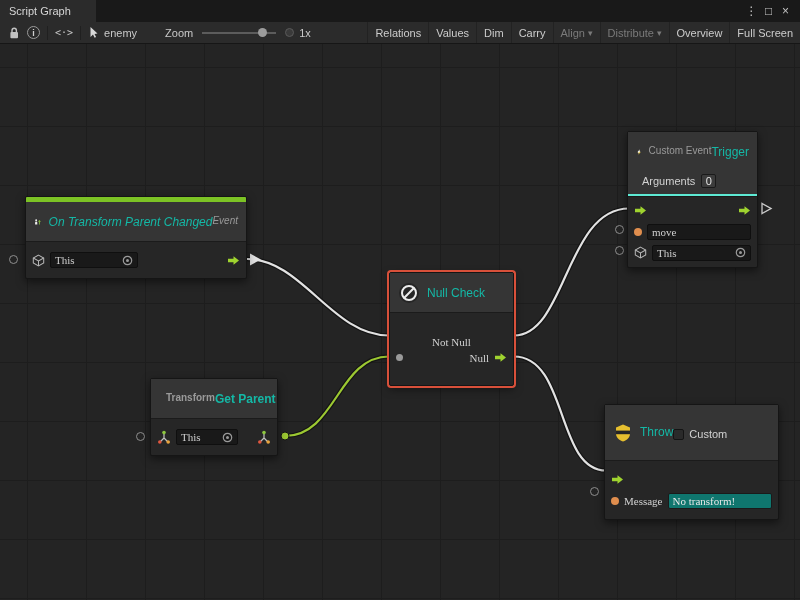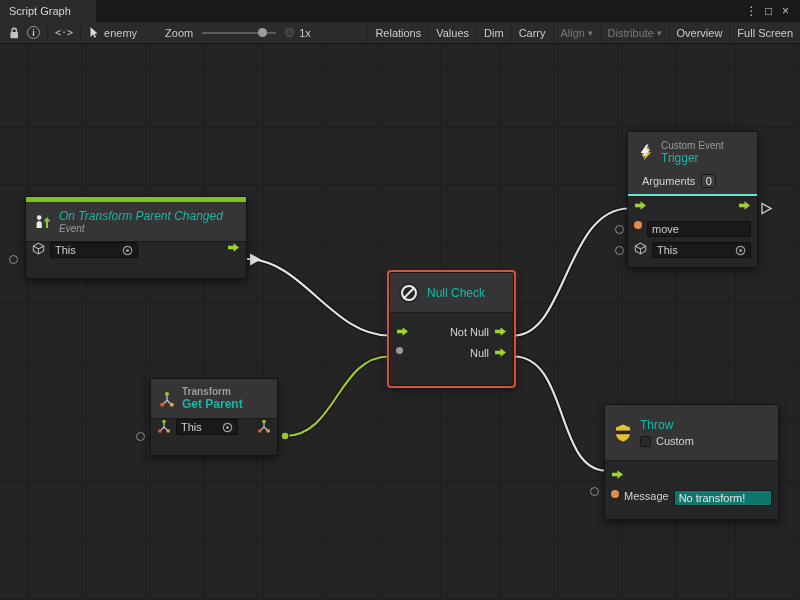--- a/index.html
+++ b/index.html
@@ -44,24 +44,24 @@
             background-size:59px 59px; background-position:27px 23px; overflow:hidden; }
   .wires { position:absolute; left:0; top:0; }
 
   
   .node { position:absolute; background:#262626; border:1px solid #151515;
           border-radius:2px; box-shadow:0 3px 9px rgba(0,0,0,.5); }
   .node.selected { box-shadow:0 0 0 2px #d8503a, 0 3px 9px rgba(0,0,0,.5); }
   .event-strip { height:5px; background:#7cc325; border-radius:1px 1px 0 0; }
   .node-header { background:#353535; border-bottom:1px solid #1b1b1b; display:flex;
                  align-items:center; gap:7px; padding:0 8px; }
-  .hcol { display:flex; flex-direction:column; justify-content:center; }
+  .hcol { display:flex; flex-direction:row; justify-content:center; }
   .title { font-size:12px; color:#14b8a6; white-space:nowrap; }
   .cat { font-size:10px; color:#9a9a9a; white-space:nowrap; }
-  .row { display:flex; align-items:flex-start; gap:5px; padding:0 6px; }
+  .row { display:flex; align-items:center; gap:5px; padding:0 6px;font-family:Liberation Serif, serif; }
   .flex-sp { flex:1; }
   .plabel { font-size:11px; color:#d2d2d2; white-space:nowrap; }
   .field { background:#191919; border:1px solid #0f0f0f; border-radius:2px; height:16px;
            display:flex; align-items:center; gap:4px; padding:0 4px; font-size:11px;
            color:#cfcfcf; }
   .field .val { flex:1; white-space:nowrap; overflow:hidden; }
   .field.lite { background:#0f766e; border-color:#1a1a1a; color:#e8e8e8; }
   .gdot { width:7px; height:7px; border-radius:50%; background:#9a9a9a; }
   .odot { width:8px; height:8px; border-radius:50%; background:#e08e4e; }
   .args-row { display:flex; align-items:center; gap:6px; height:24px;
@@ -246,21 +246,21 @@
     <div class="node selected" style="left:389px;top:228px;width:125px;">
       <div class="node-header" style="height:40px;">
         <svg width="22" height="22" viewBox="0 0 22 22">
           <circle cx="11" cy="11" r="10" fill="#262626"></circle>
           <circle cx="11" cy="11" r="7" fill="none" stroke="#ececec" stroke-width="2"></circle>
           <path d="M5.8 16.2 16.2 5.8" stroke="#ececec" stroke-width="2"></path>
         </svg>
         <div class="title">Null Check</div>
       </div>
       <div style="padding:13px 0 17px;">
-        <div class="row" style="height:21px;">
+        <div class="row" style="height:21px;flex-direction:column;">
           <svg width="13" height="11" viewBox="0 0 14 12">
             <path d="M1 4h6V1.3L13 6 7 10.7V8H1z" fill="#9fd32f"></path>
           </svg>
           <span class="flex-sp"></span>
           <span class="plabel">Not Null</span>
           <svg width="13" height="11" viewBox="0 0 14 12">
             <path d="M1 4h6V1.3L13 6 7 10.7V8H1z" fill="#9fd32f"></path>
           </svg>
         </div>
         <div class="row" style="height:21px;">

